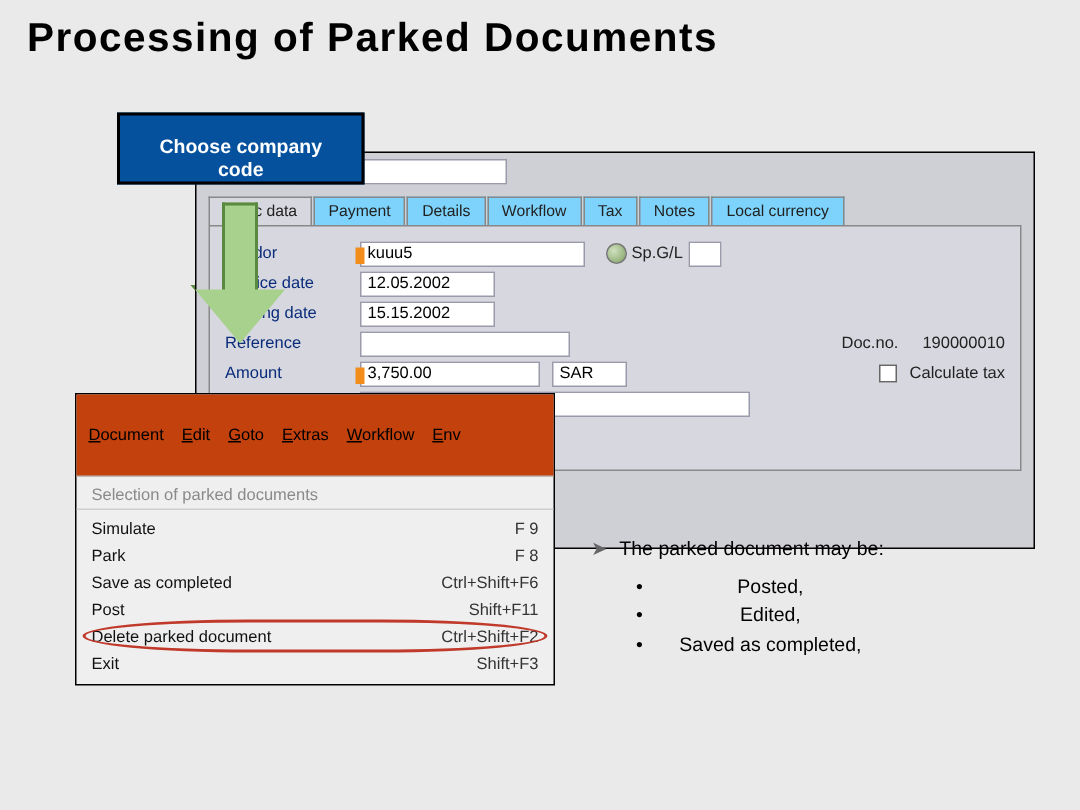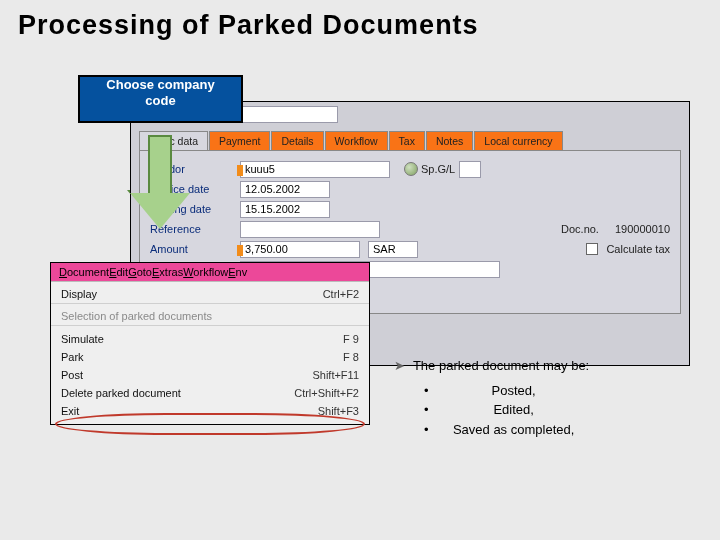--- a/index.html
+++ b/index.html
@@ -59,21 +59,21 @@
     font-size: 11px;
     min-width: 70px;
   }
   .sap-tabs {
     display: flex;
     margin: 4px 8px 0 8px;
   }
   .sap-tab {
     font-size: 10.5px;
     padding: 3px 9px;
-    background: #f97316;
+    background: #7dd3fc;
     border: 1px solid #888;
     border-bottom: none;
     margin-right: 1px;
     color: #222;
   }
   .sap-tab.active {
     background: #d7d7df;
     position: relative;
   }
   .sap-body {
@@ -133,21 +133,21 @@
     top: 75px;
     width: 165px;
     height: 48px;
     background: #05519e;
     border: 2px solid #000;
     color: #fff;
     font-weight: bold;
     font-size: 13px;
     text-align: center;
     display: flex;
-    align-items: flex-start;
+    align-items: flex-end;
     justify-content: center;
     line-height: 1.2;
   }
 
   
   .arrow {
     position: absolute;
     left: 130px;
     top: 135px;
     width: 60px;
@@ -184,22 +184,23 @@
     position: absolute;
     left: 50px;
     top: 262px;
     width: 320px;
     background: #efefef;
     border: 1px solid #000;
     font-size: 11px;
   }
   .menubar {
     display: flex;
-    padding: 3px 8px;
-    background: #ec4899;
+    gap: 12px;
+    padding: 21px 8px;
+    background: #c2410c;
     border-bottom: 1px solid #bbb;
   }
   .menubar span { display:inline-block; position: relative; }
   .menubar span::first-letter { text-decoration: underline; }
   .menu-list { padding: 4px 0; }
   .menu-item {
     display: flex;
     justify-content: space-between;
     padding: 2px 10px;
     color: #111;
@@ -346,35 +347,35 @@
   <div class="menuwin">
     <div class="menubar">
       <span>Document</span>
       <span>Edit</span>
       <span>Goto</span>
       <span>Extras</span>
       <span>Workflow</span>
       <span>Env</span>
     </div>
     <div class="menu-list">
-      <div class="menu-item sep-after">
-        <span>Display</span>
-        <span class="shortcut">Ctrl+F2</span>
-      </div>
       <div class="menu-item dim sep-after">
         <span>Selection of parked documents</span>
         <span class="shortcut"></span>
       </div>
       <div class="menu-item">
         <span>Simulate</span>
         <span class="shortcut">F 9</span>
       </div>
       <div class="menu-item">
         <span>Park</span>
         <span class="shortcut">F 8</span>
+      </div>
+      <div class="menu-item">
+        <span>Save as completed</span>
+        <span class="shortcut">Ctrl+Shift+F6</span>
       </div>
       <div class="menu-item">
         <span>Post</span>
         <span class="shortcut">Shift+F11</span>
       </div>
       <div class="menu-item">
         <span>Delete parked document</span>
         <span class="shortcut">Ctrl+Shift+F2</span>
       </div>
       <div class="menu-item">

